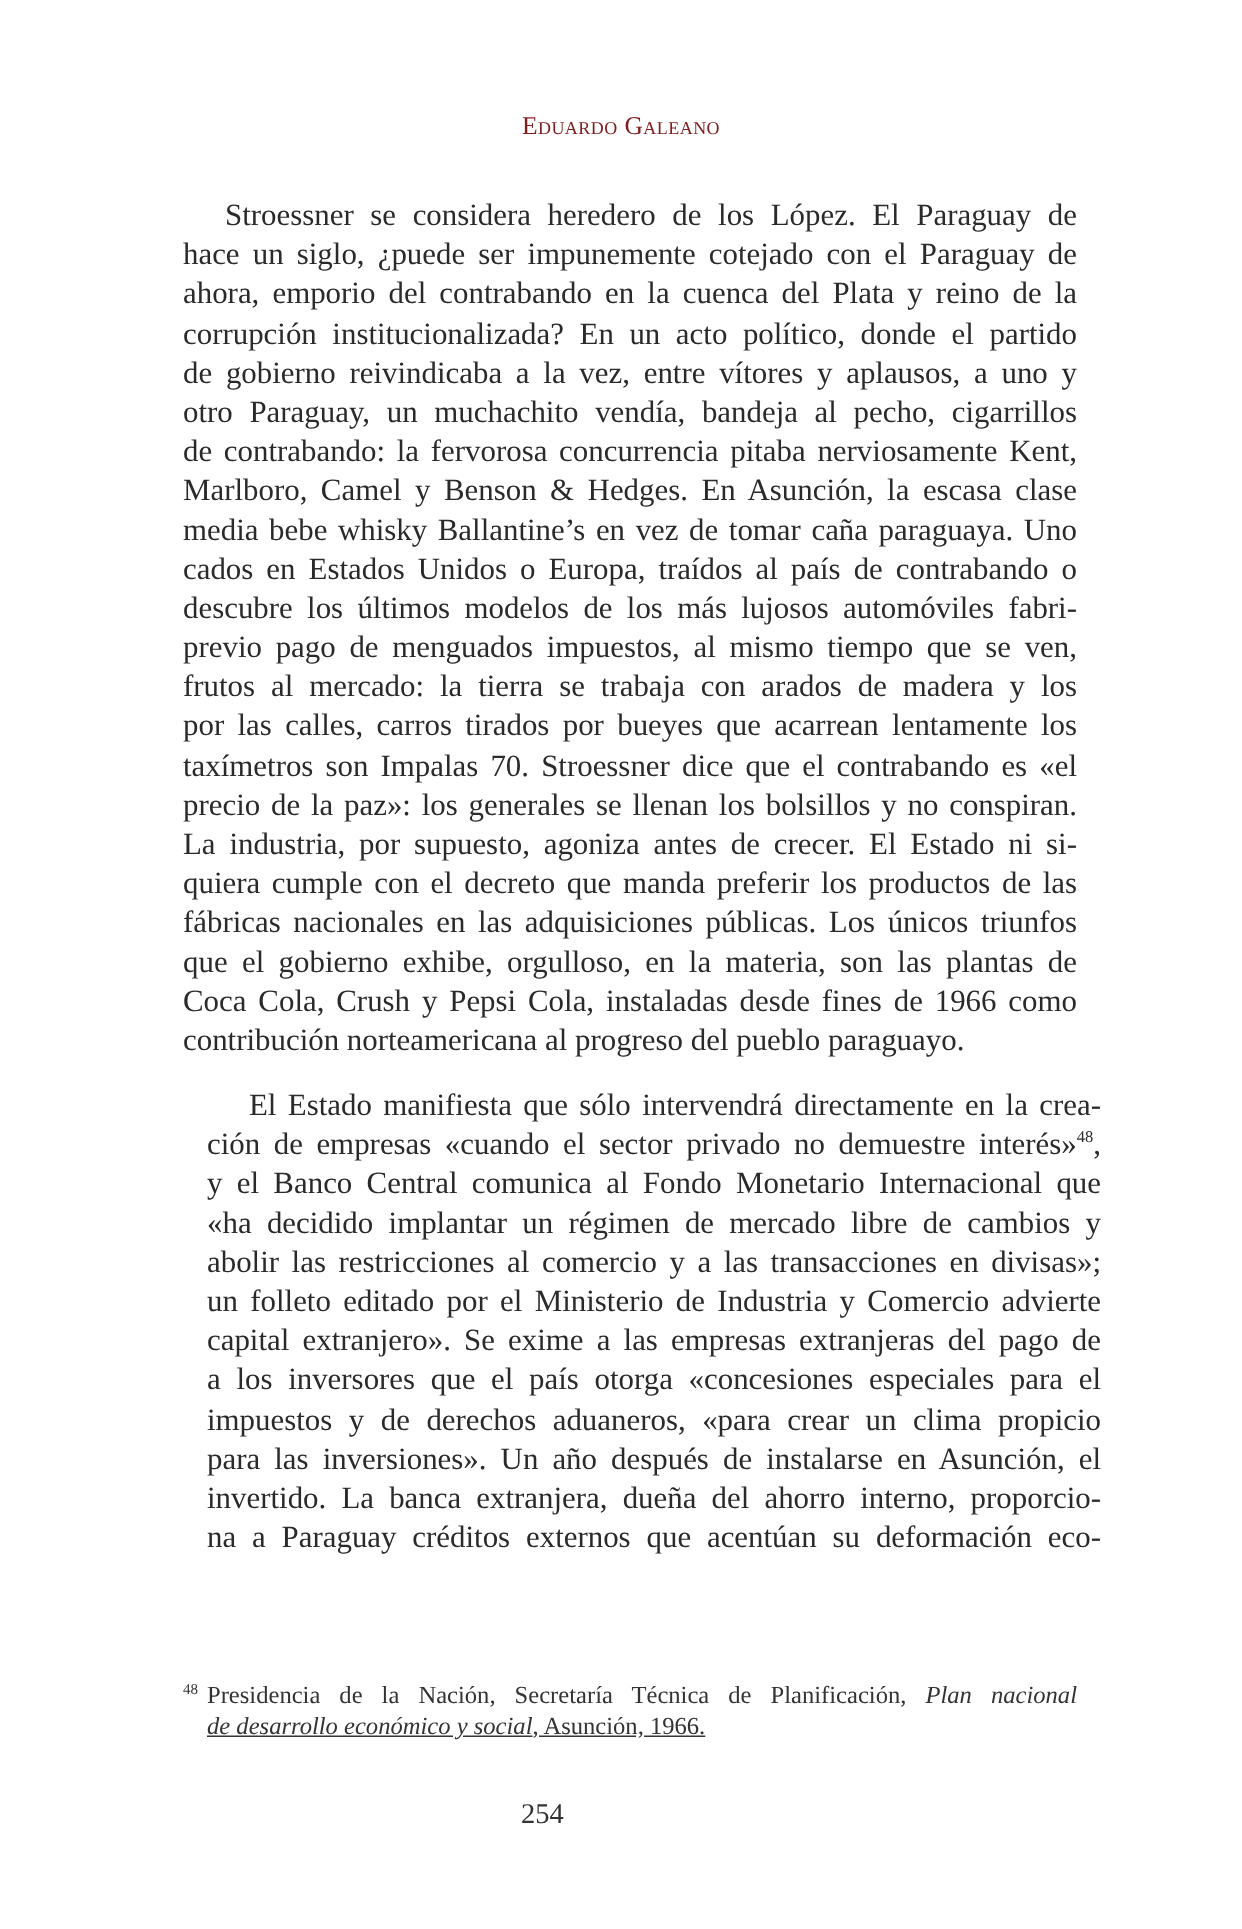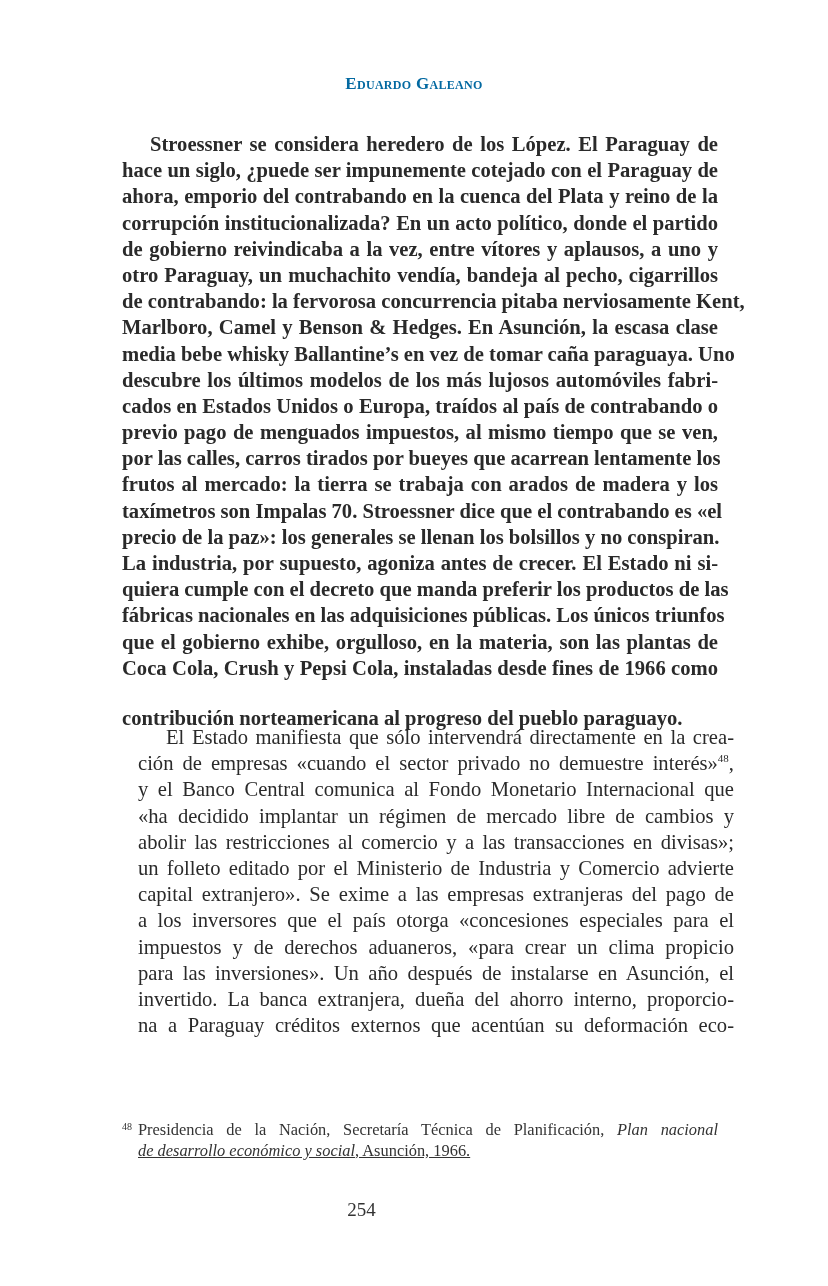--- a/index.html
+++ b/index.html
@@ -1,23 +1,23 @@
 <!DOCTYPE html>
 <html><head>
 <meta charset="utf-8">
 <style>
   html, body { margin: 0; padding: 0; background: #ffffff; }
   body { width: 828px; height: 1286px; position: relative; overflow: hidden;
          font-family: "Liberation Serif", "DejaVu Serif", serif; color: #2a2a2a; }
   .header { position: absolute; top: 74px; left: 0; width: 828px; text-align: center;
-            font-size: 17px; letter-spacing: 0.3px; font-variant: small-caps; color: #0369a1; font-weight: bold; }
-  .body-text { position: absolute; left: 122px; width: 596px; top: 131px; font-weight: bold; }
+            font-size: 17px; letter-spacing: 0.3px; font-variant: small-caps; color: #7f1d1d; }
+  .body-text { position: absolute; left: 122px; width: 596px; top: 131px; }
   .line { display: block; height: 26.2px; line-height: 26.2px; font-size: 20.6px;
           white-space: nowrap; text-align: justify; text-align-last: justify; }
-  .line.last { text-align-last: left; margin-top: 24px; }
+  .line.last { text-align-last: left; }
   .line.indent { padding-left: 28px; }
   .para2 { position: absolute; left: 138px; width: 596px; top: 724px; }
   sup { font-size: 11px; line-height: 0; vertical-align: super; }
   .footnote { position: absolute; left: 122px; width: 596px; top: 1119px; font-size: 16.4px; color: #333; }
   .fn-line { display: block; height: 21px; line-height: 21px; white-space: nowrap; text-align: justify; text-align-last: justify; }
   .fn-line.last { text-align-last: left; text-decoration: underline; }
   .fn-num { position: absolute; left: 0; top: 2px; font-size: 10px; }
   .fn-body { margin-left: 16px; }
   .page-num { position: absolute; top: 1199px; left: 0; width: 723px; text-align: center; font-size: 19px; color: #333; }
 </style>
@@ -29,25 +29,25 @@
 <div class="body-text">
   <span class="line indent">Stroessner se considera heredero de los López. El Paraguay de</span>
   <span class="line">hace un siglo, ¿puede ser impunemente cotejado con el Paraguay de</span>
   <span class="line">ahora, emporio del contrabando en la cuenca del Plata y reino de la</span>
   <span class="line">corrupción institucionalizada? En un acto político, donde el partido</span>
   <span class="line">de gobierno reivindicaba a la vez, entre vítores y aplausos, a uno y</span>
   <span class="line">otro Paraguay, un muchachito vendía, bandeja al pecho, cigarrillos</span>
   <span class="line">de contrabando: la fervorosa concurrencia pitaba nerviosamente Kent,</span>
   <span class="line">Marlboro, Camel y Benson &amp; Hedges. En Asunción, la escasa clase</span>
   <span class="line">media bebe whisky Ballantine’s en vez de tomar caña paraguaya. Uno</span>
+  <span class="line">cados en Estados Unidos o Europa, traídos al país de contrabando o</span>
   <span class="line">descubre los últimos modelos de los más lujosos automóviles fabri-</span>
-  <span class="line">cados en Estados Unidos o Europa, traídos al país de contrabando o</span>
   <span class="line">previo pago de menguados impuestos, al mismo tiempo que se ven,</span>
+  <span class="line">frutos al mercado: la tierra se trabaja con arados de madera y los</span>
   <span class="line">por las calles, carros tirados por bueyes que acarrean lentamente los</span>
-  <span class="line">frutos al mercado: la tierra se trabaja con arados de madera y los</span>
   <span class="line">taxímetros son Impalas 70. Stroessner dice que el contrabando es «el</span>
   <span class="line">precio de la paz»: los generales se llenan los bolsillos y no conspiran.</span>
   <span class="line">La industria, por supuesto, agoniza antes de crecer. El Estado ni si-</span>
   <span class="line">quiera cumple con el decreto que manda preferir los productos de las</span>
   <span class="line">fábricas nacionales en las adquisiciones públicas. Los únicos triunfos</span>
   <span class="line">que el gobierno exhibe, orgulloso, en la materia, son las plantas de</span>
   <span class="line">Coca Cola, Crush y Pepsi Cola, instaladas desde fines de 1966 como</span>
   <span class="line last">contribución norteamericana al progreso del pueblo paraguayo.</span>
 </div>
 

